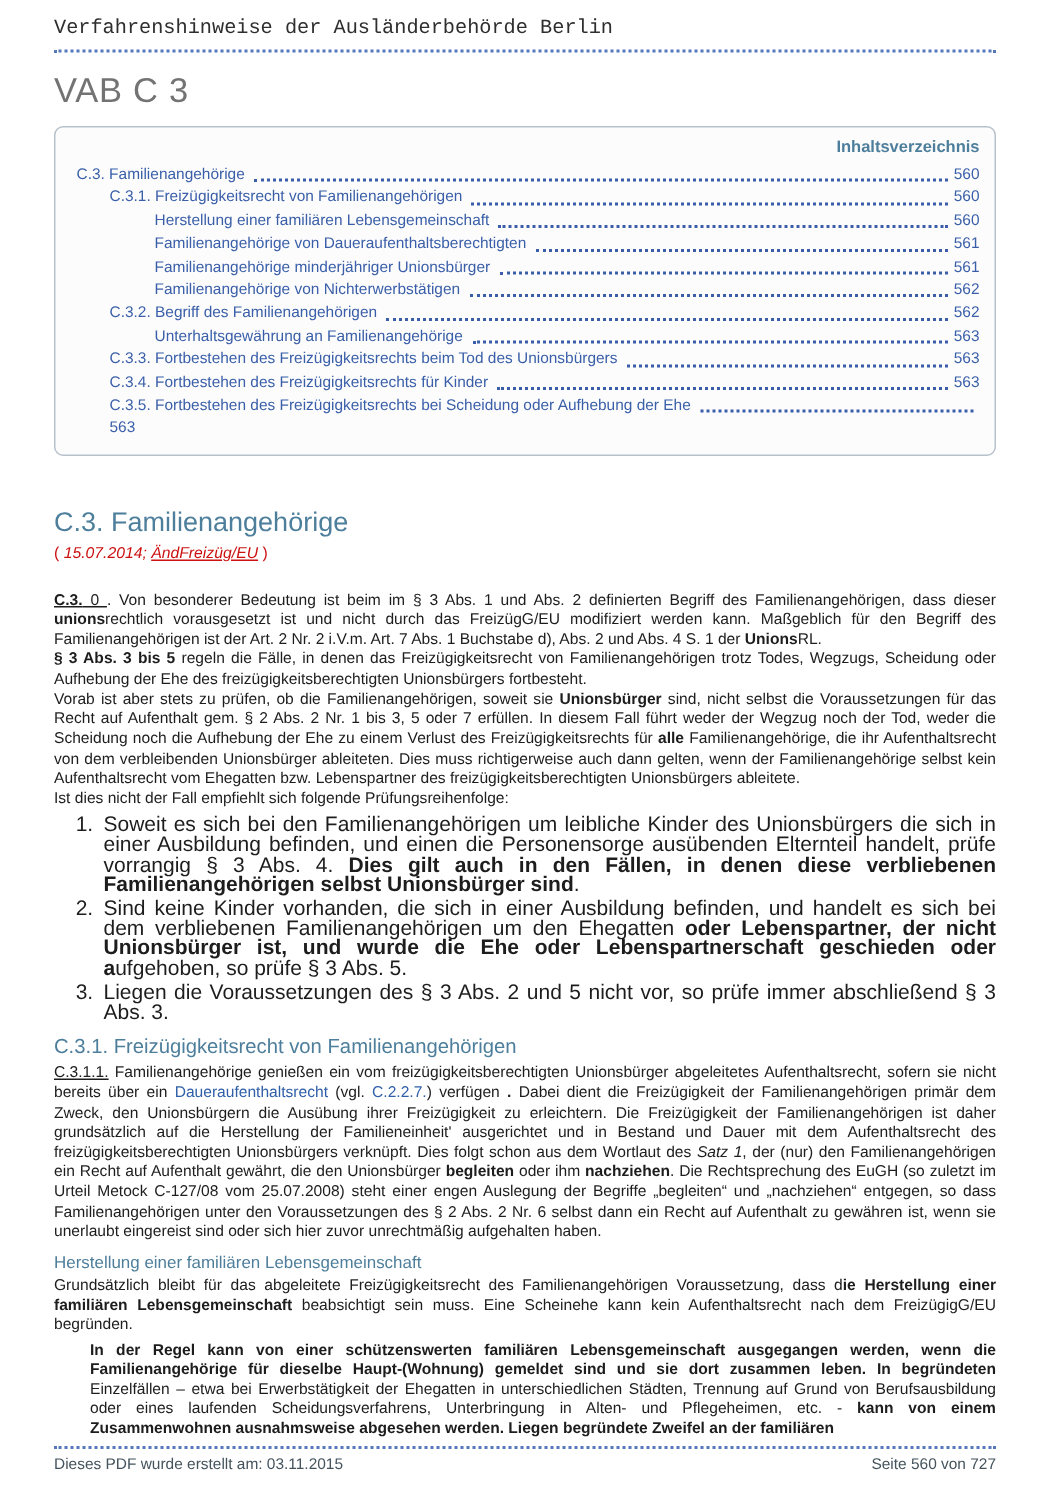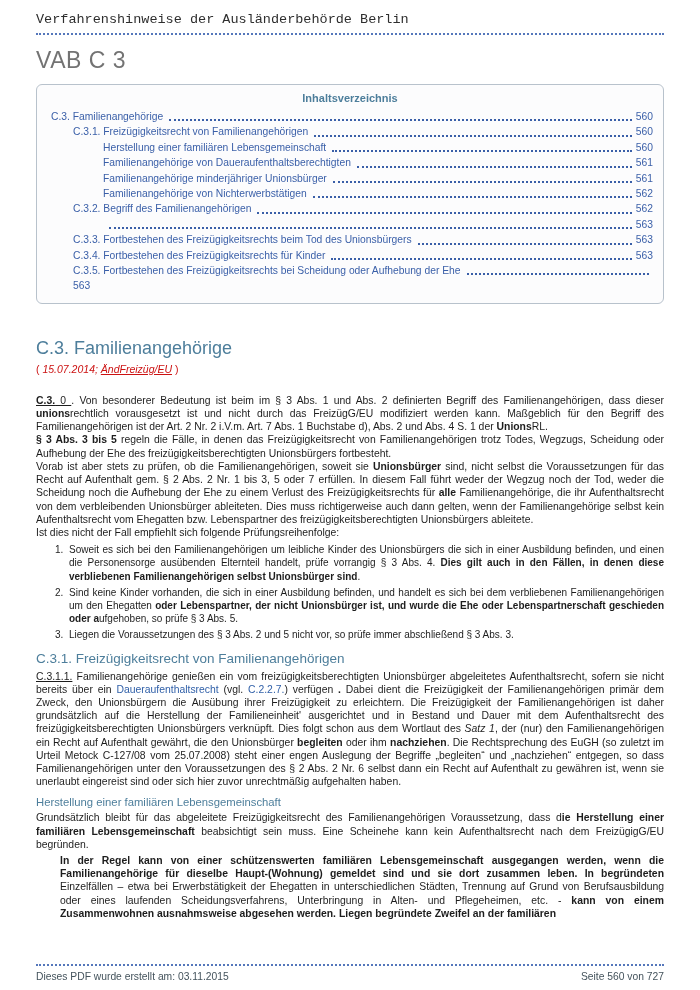--- a/index.html
+++ b/index.html
@@ -8,34 +8,34 @@
     font-family:"Liberation Sans","DejaVu Sans",sans-serif;
     background:#ffffff; color:#222;
     padding:12px 36px 0 36px;
     position:relative; overflow:hidden;
   }
   .doc-header { font-size:13.5px; color:#2e2e2e; margin-bottom:6px;font-family:Liberation Mono, monospace; }
   .rule { border-top:2px dotted #5577bb; height:0; }
   .doc-title { font-size:23px; font-weight:400; color:#737373; margin:12px 0 10px; letter-spacing:.5px; }
 
   .toc-box { border:1px solid #b8c2cc; border-radius:6px; background:#fcfcfd; padding:7px 10px 9px; }
-  .toc-title { text-align:center; color:#4d7e9b; font-weight:700; font-size:11px; margin-bottom:5px; }
+  .toc-title { text-align:right; color:#4d7e9b; font-weight:700; font-size:11px; margin-bottom:5px; }
   .toc-row { display:flex; align-items:flex-end; color:#3a5fa8; font-size:10.3px; line-height:15.4px; }
   .toc-row .lbl { white-space:nowrap; }
   .toc-row .leader { flex:1 1 auto; border-bottom:2px dotted #3a5fa8; margin:0 4px 3px 6px; min-width:10px; }
   .ind-0 { padding-left:4px; } .ind-1 { padding-left:26px; } .ind-2 { padding-left:56px; }
 
   h2.sec1 { color:#4d7e9b; font-weight:400; font-size:18px; margin:34px 0 4px; }
   h3.sec2 { color:#4d7e9b; font-weight:400; font-size:13.5px; margin:9px 0 4px; }
   h4.sec3 { color:#4d7e9b; font-weight:400; font-size:11.3px; margin:8px 0 3px; }
 
   .rev { font-size:10.5px; margin-bottom:19px; }
   p.body { font-size:10.4px; line-height:13.2px; text-align:justify; color:#1d1d1d; }
   ol.plist { margin:4px 0 6px 18px; padding-left:12px; }
-  ol.plist li { font-size:10px; line-height:13.2px; text-align:justify; margin-bottom:3px; padding-left:3px; color:#1d1d1d; }
+  ol.plist li { font-size:14px; line-height:13.2px; text-align:justify; margin-bottom:3px; padding-left:3px; color:#1d1d1d; }
   .mt2 { margin-top:3px;margin-left:24px; }
 
   .s-b { font-weight:700; }
   .s-i { font-style:italic; }
   .s-u { text-decoration:underline; }
   .s-link { color:#2f5fa8; }
   .s-red { color:#cc1111; }
 
   .footer { position:absolute; left:36px; right:36px; bottom:8px; }
   .footer-row { display:flex; justify-content:space-between; font-size:10.3px; color:#44535c; margin-top:5px; }
@@ -84,20 +84,21 @@
           <span class="lbl">Familienangehörige von Nichterwerbstätigen</span>
           <span class="leader"></span>
           <span class="pg">562</span>
         </div>
         <div class="toc-row ind-1">
           <span class="lbl">C.3.2. Begriff des Familienangehörigen</span>
           <span class="leader"></span>
           <span class="pg">562</span>
         </div>
         <div class="toc-row ind-2">
+          <span class="lbl">Unterhaltsgewährung an Familienangehörige</span>
           <span class="leader"></span>
           <span class="pg">563</span>
         </div>
         <div class="toc-row ind-1">
           <span class="lbl">C.3.3. Fortbestehen des Freizügigkeitsrechts beim Tod des Unionsbürgers</span>
           <span class="leader"></span>
           <span class="pg">563</span>
         </div>
         <div class="toc-row ind-1">
           <span class="lbl">C.3.4. Fortbestehen des Freizügigkeitsrechts für Kinder</span>

